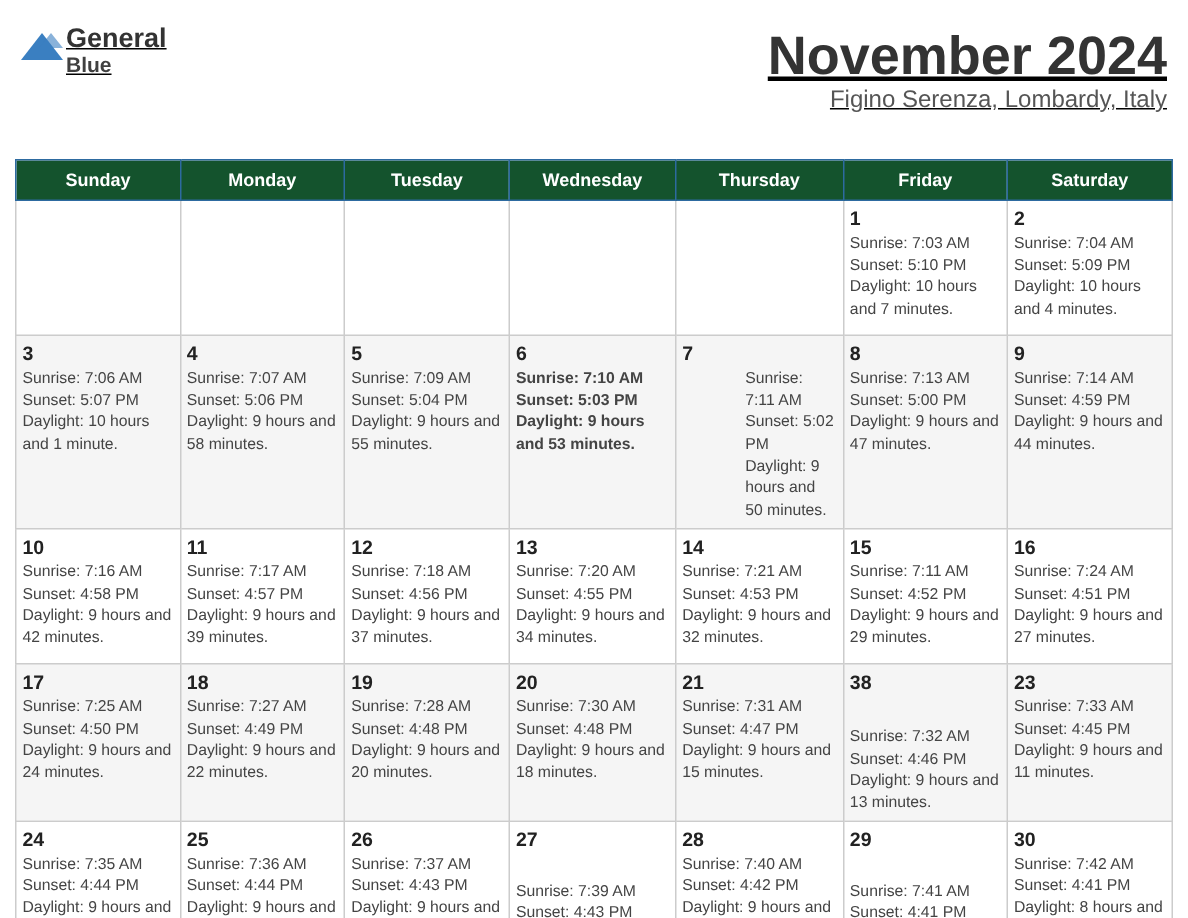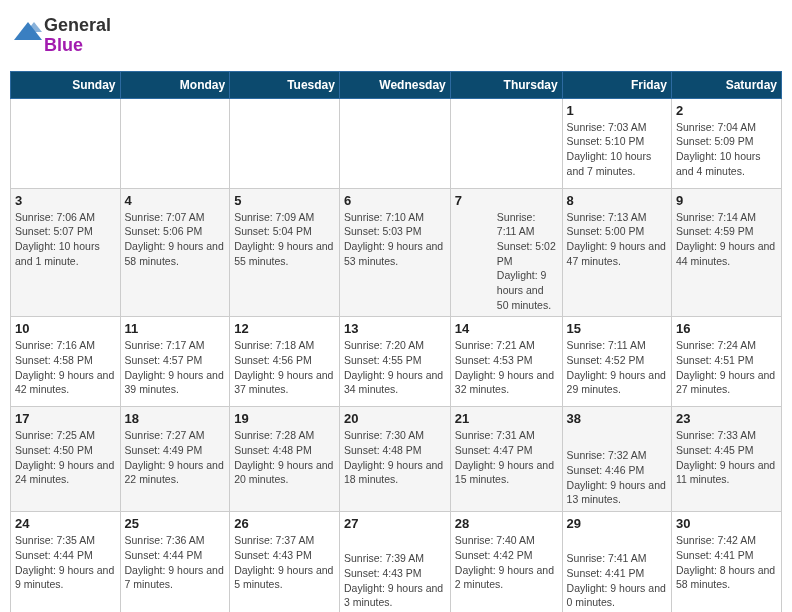--- a/index.html
+++ b/index.html
@@ -7,41 +7,42 @@
       font-family: Arial, sans-serif;
       background: #fff;
       width: 792px;
       min-height: 612px;
       padding: 10px;
     }
     .header-area {
       display: flex;
       justify-content: space-between;
       align-items: flex-start;
-      margin-bottom: 9px;
+      margin-bottom: 24px;
       padding: 6px 4px;
+      text-decoration: underline;
     }
     .logo {
       display: flex;
       align-items: flex-start;
     }
     .logo-text {
       display: flex;
       flex-direction: column;
       line-height: 1.1;
     }
     .logo-general {
       font-size: 18px;
       font-weight: bold;
       color: #333;
     }
     .logo-blue {
-      font-size: 18px;
-      font-weight: bold;
-      color: #a21caf;
+      font-size: 14px;
+      font-weight: bold;
+      color: #404040;
     }
     .logo-icon {
       width: 28px;
       height: 28px;
       margin-right: 2px;
       margin-top: 2px;
     }
     .title-area {
       text-align: right;
     }
@@ -53,24 +54,24 @@
     .location-title {
       font-size: 16px;
       color: #555;
     }
     .calendar {
       width: 100%;
       border-collapse: collapse;
       font-size: 11px;
     }
     .calendar thead th {
-      background-color: #0c4a6e;
+      background-color: #14532d;
       color: white;
       padding: 6px 4px;
-      text-align: right;
+      text-align: center;
       font-size: 12px;
       font-weight: bold;
       border: 1px solid #2d6aa0;
     }
     .calendar tbody td {
       vertical-align: top;
       border: 1px solid #ccc;
       padding: 4px;
       width: 113px;
       min-height: 80px;
@@ -103,20 +104,24 @@
   <div class="logo">
     <svg class="logo-icon" viewBox="0 0 28 28">
       <polygon points="14,4 28,22 0,22" fill="#3a7fc1"></polygon>
       <polygon points="20,4 28,14 12,14" fill="#3a7fc1" opacity="0.6"></polygon>
     </svg>
     <div class="logo-text">
       <span class="logo-general">General</span>
       <span class="logo-blue">Blue</span>
     </div>
   </div>
+  <div class="title-area">
+    <div class="month-title">November 2024</div>
+    <div class="location-title">Figino Serenza, Lombardy, Italy</div>
+  </div>
 </div>
 
 <table class="calendar">
   <thead>
     <tr id="dow-header">
         <th>Sunday</th>
         <th>Monday</th>
         <th>Tuesday</th>
         <th>Wednesday</th>
         <th>Thursday</th>
@@ -158,21 +163,21 @@
 Daylight: 9 hours and 58 minutes.</div>
         </td>
         <td>
           <span class="day-number">5</span>
           <div class="day-info" style="white-space: pre-line;">Sunrise: 7:09 AM
 Sunset: 5:04 PM
 Daylight: 9 hours and 55 minutes.</div>
         </td>
         <td>
           <span class="day-number">6</span>
-          <div class="day-info" style="white-space: pre-line;">Sunrise: 7:10 AM
+          <div class="day-info" style="white-space: pre-line; font-weight: bold;">Sunrise: 7:10 AM
 Sunset: 5:03 PM
 Daylight: 9 hours and 53 minutes.</div>
         </td>
         <td>
           <span class="day-number">7</span>
           <div class="day-info" style="white-space: pre-line; margin-left: 42px;">Sunrise: 7:11 AM
 Sunset: 5:02 PM
 Daylight: 9 hours and 50 minutes.</div>
         </td>
         <td>

